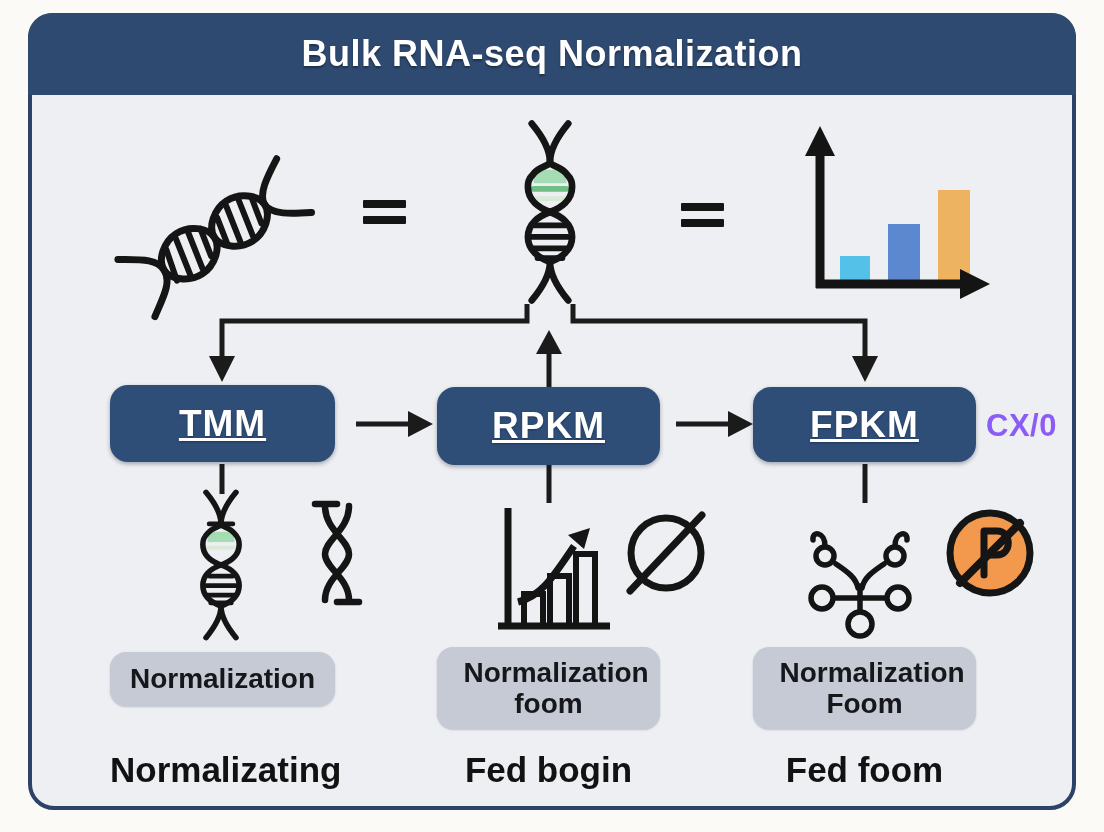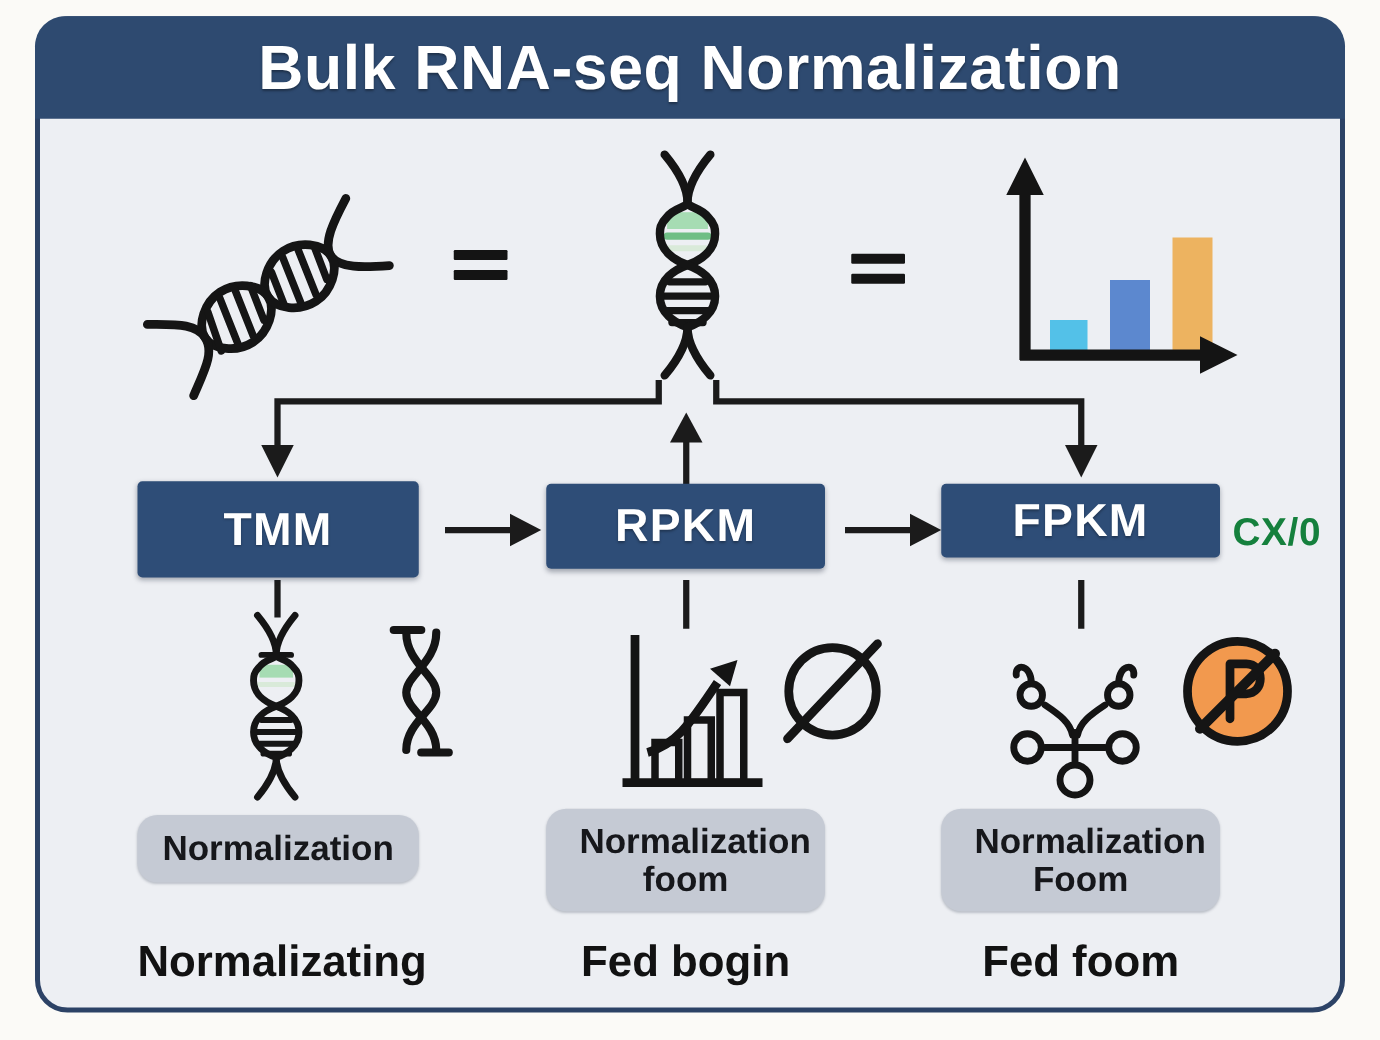--- a/index.html
+++ b/index.html
@@ -18,39 +18,40 @@
     box-sizing:border-box;
   }
   .header{
     left:28px;top:13px;width:1048px;height:82px;
     background:var(--header_bg);
     border-radius:24px 24px 0 0;
     display:flex;align-items:center;justify-content:center;
     box-sizing:border-box;
   }
   .title{
-    color:#ffffff;font-size:50px;font-weight:bold;letter-spacing:.5px;
+    color:#ffffff;font-size:36px;font-weight:bold;letter-spacing:.5px;
     text-shadow:0 2px 2px rgba(0,0,0,.35);
   }
   
   .equals{width:43px;}
   .equals .bar{height:8px;background:#141414;border-radius:1px;}
   .equals .bar + .bar{margin-top:8px;}
   
   .node{
     background:var(--node_bg);
-    border-radius:4px;
+    border-radius:18px;
     display:flex;align-items:center;justify-content:center;
     color:var(--node_text);
     font-size:37px;font-weight:bold;letter-spacing:1px;
     box-shadow:0 2px 4px rgba(20,30,50,.35);
     text-shadow:0 1px 2px rgba(0,0,0,.3);
+    text-decoration:underline;
   }
   .annotation{
-    font-size:31px;font-weight:bold;color:#15803d;letter-spacing:.5px;
+    font-size:31px;font-weight:bold;color:#8b5cf6;letter-spacing:.5px;
   }
   
   .label-box{
     background:var(--label_bg);
     border-radius:16px;
     display:flex;align-items:center;justify-content:center;
     text-align:center;
     color:#16171b;font-size:28px;font-weight:bold;line-height:1.12;
     box-shadow:0 1px 2px rgba(40,50,70,.25);
   }
@@ -140,24 +141,24 @@
     <polygon points="865,382 852,356 878,356"></polygon>
     <polygon points="549,330 536,354 562,354"></polygon>
     <polygon points="433,424 408,411 408,437"></polygon>
     <polygon points="753,424 728,411 728,437"></polygon>
   </g>
 </svg>
 
 <div class="abs node" style="left:110px;top:385px;width:225px;height:77px;">
   <span>TMM</span>
 </div>
-<div class="abs node" style="left:437px;top:387px;width:223px;height:68px;">
+<div class="abs node" style="left:437px;top:387px;width:223px;height:78px;">
   <span>RPKM</span>
 </div>
-<div class="abs node" style="left:753px;top:387px;width:223px;height:59px;">
+<div class="abs node" style="left:753px;top:387px;width:223px;height:75px;">
   <span>FPKM</span>
 </div>
 <div class="abs annotation" style="left:986px;top:408px;">CX/0</div>
 
 <div class="abs" style="left:182px;top:486px;">
   <svg width="78" height="158" viewBox="0 0 94 200" fill="none" stroke="#151515" stroke-width="7" stroke-linecap="round">
     <path d="M32,48 H62" stroke-width="6"></path>
     <rect x="30" y="58" width="34" height="13" fill="var(--dna_green)" stroke="none"></rect>
     <path d="M30,78 H64" stroke="#d9ead9" stroke-width="5"></path>
     <g stroke-width="6">

